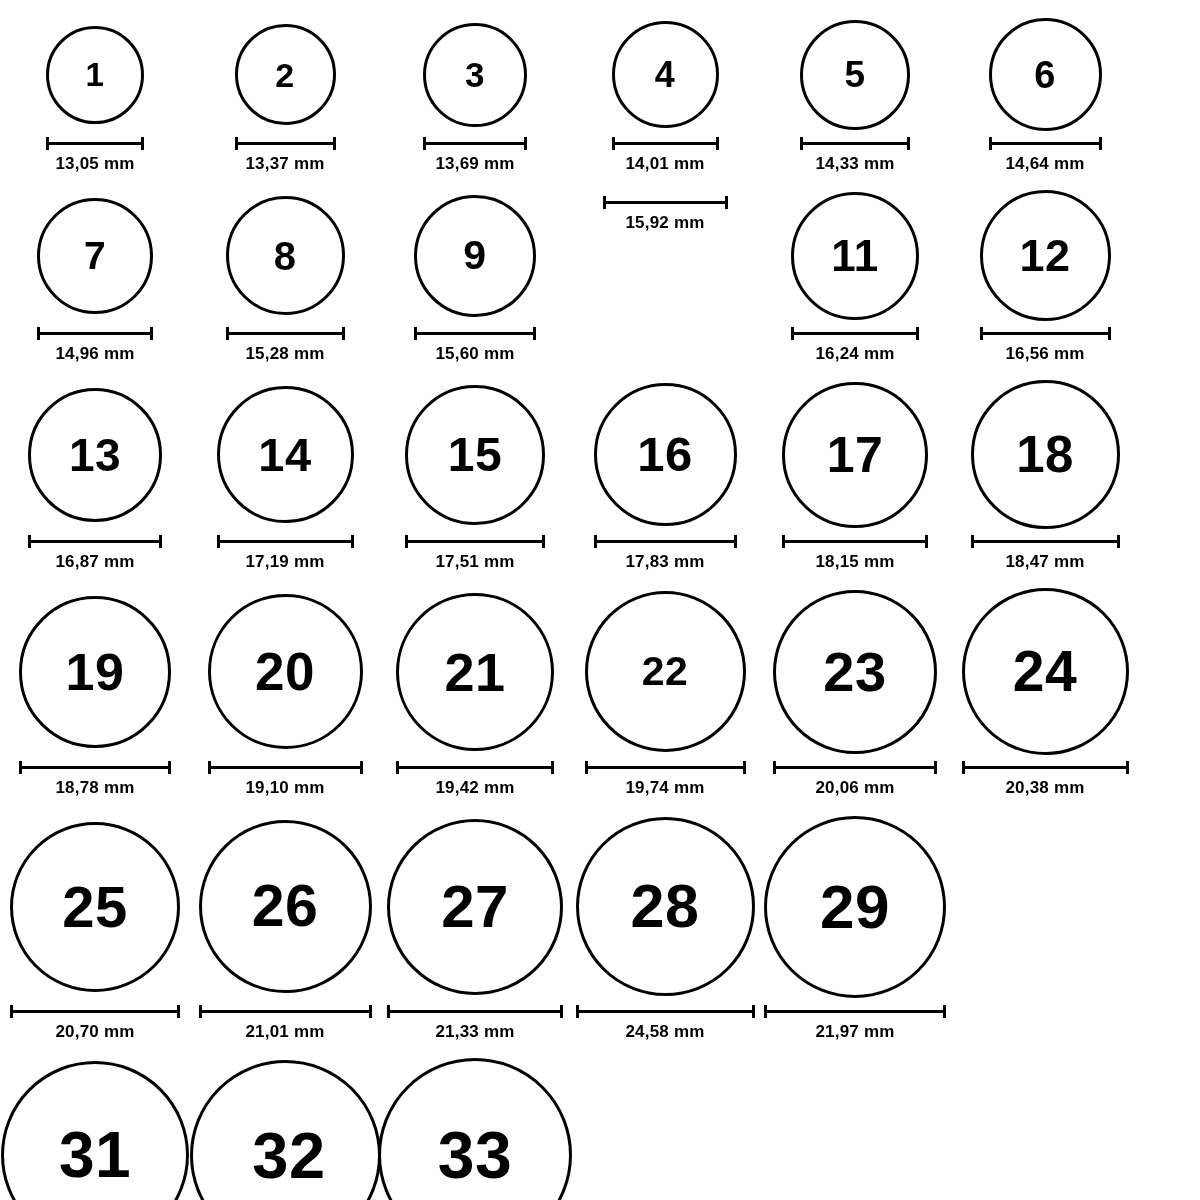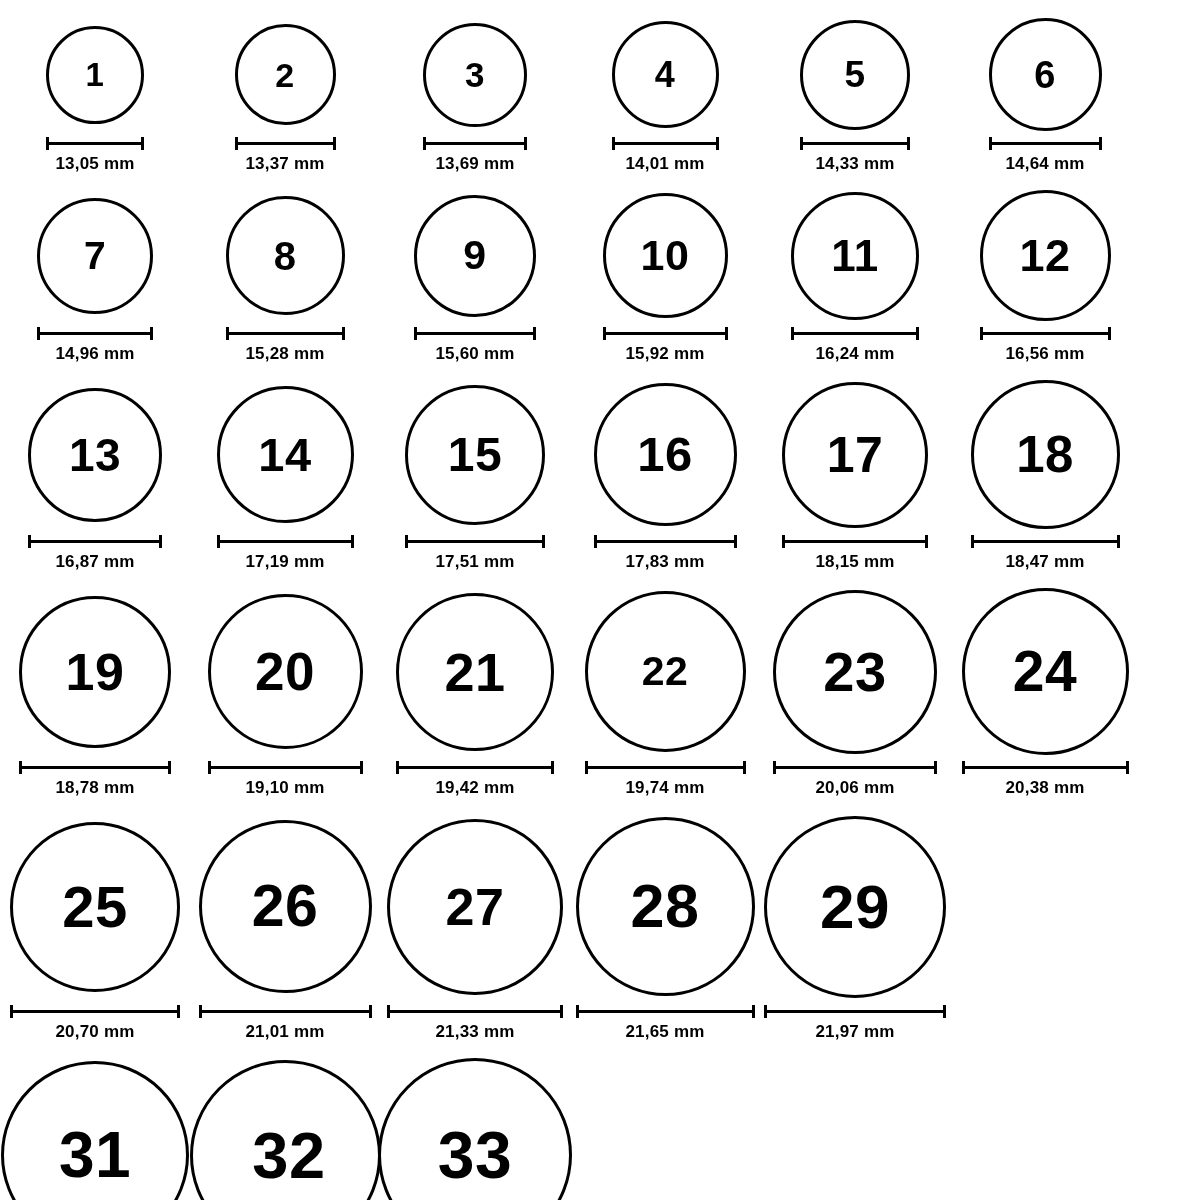--- a/index.html
+++ b/index.html
@@ -210,25 +210,20 @@
           </div>
         </div>
         <div class="measure" style="width: 122px;">
           <div class="bar"></div>
           <div class="tick left"></div>
           <div class="tick right"></div>
         </div>
         <div class="mm-label">15,60 mm</div>
       </div>
       <div class="cell">
-        <div class="circle-area" style="height: 131px;">
-          <div class="circle" style="width: 125px; height: 125px;">
-            <span class="circle-label" style="font-size: 43px;">10</span>
-          </div>
-        </div>
         <div class="measure" style="width: 125px;">
           <div class="bar"></div>
           <div class="tick left"></div>
           <div class="tick right"></div>
         </div>
         <div class="mm-label">15,92 mm</div>
       </div>
       <div class="cell">
         <div class="circle-area" style="height: 131px;">
           <div class="circle" style="width: 128px; height: 128px;">
@@ -439,42 +434,42 @@
         <div class="measure" style="width: 173px;">
           <div class="bar"></div>
           <div class="tick left"></div>
           <div class="tick right"></div>
         </div>
         <div class="mm-label">21,01 mm</div>
       </div>
       <div class="cell">
         <div class="circle-area" style="height: 185px;">
           <div class="circle" style="width: 176px; height: 176px;">
-            <span class="circle-label" style="font-size: 52px;">27</span>
+            <span class="circle-label" style="font-size: 60px;">27</span>
           </div>
         </div>
         <div class="measure" style="width: 176px;">
           <div class="bar"></div>
           <div class="tick left"></div>
           <div class="tick right"></div>
         </div>
         <div class="mm-label">21,33 mm</div>
       </div>
       <div class="cell">
         <div class="circle-area" style="height: 185px;">
           <div class="circle" style="width: 179px; height: 179px;">
             <span class="circle-label" style="font-size: 61px;">28</span>
           </div>
         </div>
         <div class="measure" style="width: 179px;">
           <div class="bar"></div>
           <div class="tick left"></div>
           <div class="tick right"></div>
         </div>
-        <div class="mm-label">21,65 mm</div>
+        <div class="mm-label">24,58 mm</div>
       </div>
       <div class="cell">
         <div class="circle-area" style="height: 185px;">
           <div class="circle" style="width: 182px; height: 182px;">
             <span class="circle-label" style="font-size: 62px;">29</span>
           </div>
         </div>
         <div class="measure" style="width: 182px;">
           <div class="bar"></div>
           <div class="tick left"></div>

